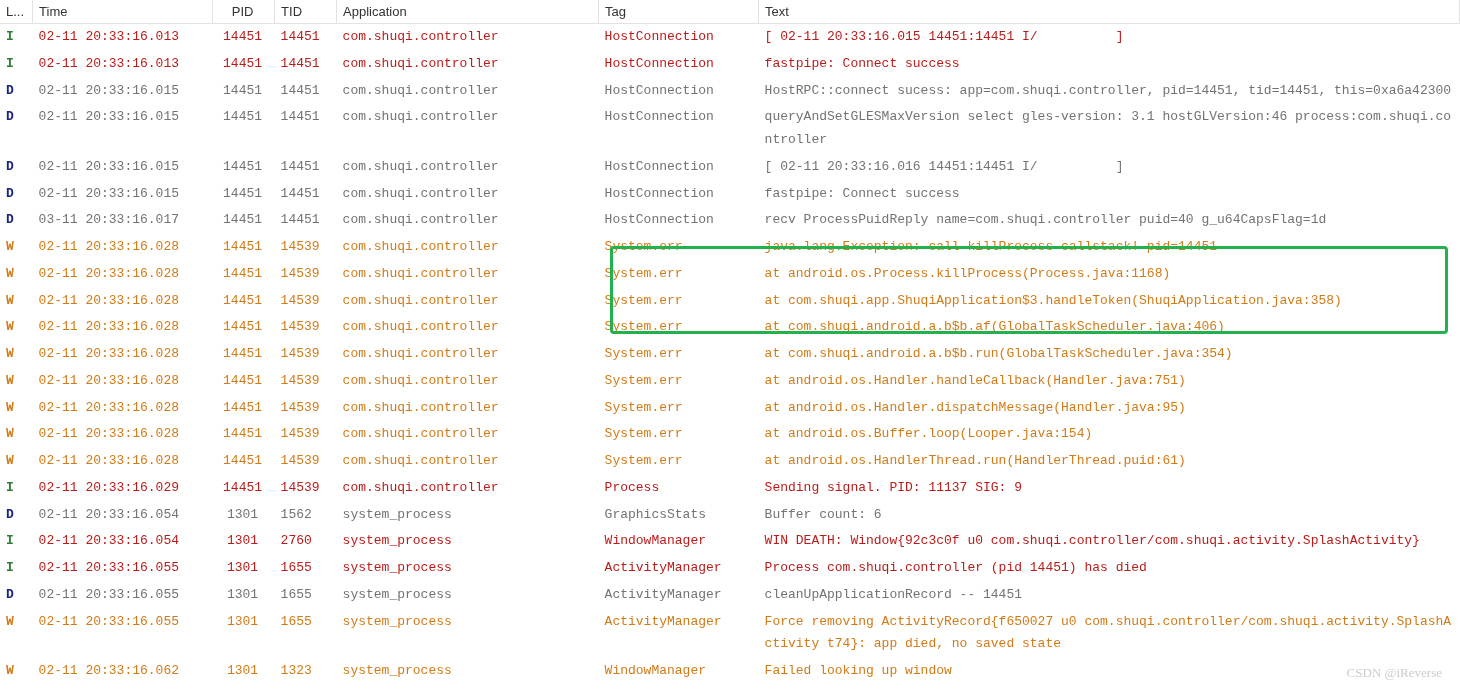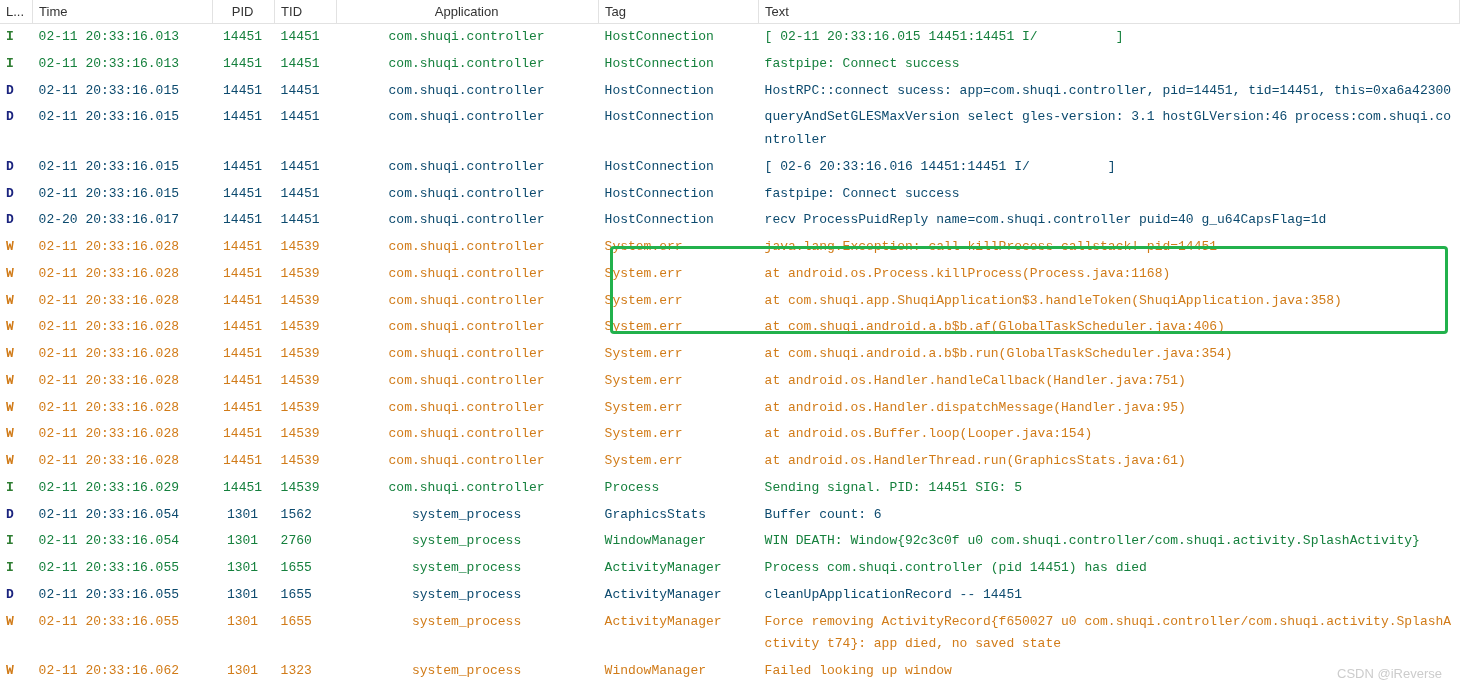--- a/index.html
+++ b/index.html
@@ -37,44 +37,44 @@
     padding: 2px 8px 2px 6px;
     vertical-align: top;
     white-space: pre-wrap;
     word-break: break-all;
     line-height: 1.75;
   }
   .col-level { width: 26px; font-weight: bold; font-family: Consolas, monospace; }
   .col-time  { width: 180px; }
   .col-pid   { width: 62px; text-align: center; }
   .col-tid   { width: 62px; margin-left: 32px; }
-  .col-app   { width: 262px; text-align: center; }
+  .col-app   { width: 262px; }
   .col-tag   { width: 160px; }
   .col-text  { }
   
-  .lvl-I .cell { color: #15803d; }
-  .lvl-D .cell { color: #0c4a6e; }
+  .lvl-I .cell { color: #b91c1c; }
+  .lvl-D .cell { color: #737373; }
   .lvl-W .cell { color: #d17b18; }
   .lvl-I .col-level { color:#2e7d32; }
   .lvl-D .col-level { color:#1a237e; }
   .lvl-W .col-level { color:#d17b18; }
 
   .highlight-box {
     position: absolute;
     border: 3px solid #22b14c;
     border-radius: 4px;
     pointer-events: none;
   }
   .watermark {
     position: absolute;
     right: 18px;
     bottom: 4px;
     color: #cccccc;
     font-size: 13px;
-    font-family: Liberation Sans, sans-serif;
+    font-family: Liberation Serif, serif;
   }
 </style>
 </head>
 <body>
 
 <div class="table">
   <div class="thead">
     <div class="cell col-level">L...</div>
     <div class="cell col-time">Time</div>
     <div class="cell col-pid">PID</div>
@@ -120,34 +120,34 @@
       <div class="cell col-tag">HostConnection</div>
       <div class="cell col-text">queryAndSetGLESMaxVersion select gles-version: 3.1 hostGLVersion:46 process:com.shuqi.controller</div>
     </div>
     <div class="row lvl-D">
       <div class="cell col-level">D</div>
       <div class="cell col-time">02-11 20:33:16.015</div>
       <div class="cell col-pid">14451</div>
       <div class="cell col-tid">14451</div>
       <div class="cell col-app">com.shuqi.controller</div>
       <div class="cell col-tag">HostConnection</div>
-      <div class="cell col-text">[ 02-6 20:33:16.016 14451:14451 I/          ]</div>
+      <div class="cell col-text">[ 02-11 20:33:16.016 14451:14451 I/          ]</div>
     </div>
     <div class="row lvl-D">
       <div class="cell col-level">D</div>
       <div class="cell col-time">02-11 20:33:16.015</div>
       <div class="cell col-pid">14451</div>
       <div class="cell col-tid">14451</div>
       <div class="cell col-app">com.shuqi.controller</div>
       <div class="cell col-tag">HostConnection</div>
       <div class="cell col-text">fastpipe: Connect success</div>
     </div>
     <div class="row lvl-D">
       <div class="cell col-level">D</div>
-      <div class="cell col-time">02-20 20:33:16.017</div>
+      <div class="cell col-time">03-11 20:33:16.017</div>
       <div class="cell col-pid">14451</div>
       <div class="cell col-tid">14451</div>
       <div class="cell col-app">com.shuqi.controller</div>
       <div class="cell col-tag">HostConnection</div>
       <div class="cell col-text">recv ProcessPuidReply name=com.shuqi.controller puid=40 g_u64CapsFlag=1d</div>
     </div>
     <div class="row lvl-W">
       <div class="cell col-level">W</div>
       <div class="cell col-time">02-11 20:33:16.028</div>
       <div class="cell col-pid">14451</div>
@@ -219,30 +219,30 @@
       <div class="cell col-tag">System.err</div>
       <div class="cell col-text">at android.os.Buffer.loop(Looper.java:154)</div>
     </div>
     <div class="row lvl-W">
       <div class="cell col-level">W</div>
       <div class="cell col-time">02-11 20:33:16.028</div>
       <div class="cell col-pid">14451</div>
       <div class="cell col-tid">14539</div>
       <div class="cell col-app">com.shuqi.controller</div>
       <div class="cell col-tag">System.err</div>
-      <div class="cell col-text">at android.os.HandlerThread.run(GraphicsStats.java:61)</div>
+      <div class="cell col-text">at android.os.HandlerThread.run(HandlerThread.puid:61)</div>
     </div>
     <div class="row lvl-I">
       <div class="cell col-level">I</div>
       <div class="cell col-time">02-11 20:33:16.029</div>
       <div class="cell col-pid">14451</div>
       <div class="cell col-tid">14539</div>
       <div class="cell col-app">com.shuqi.controller</div>
       <div class="cell col-tag">Process</div>
-      <div class="cell col-text">Sending signal. PID: 14451 SIG: 5</div>
+      <div class="cell col-text">Sending signal. PID: 11137 SIG: 9</div>
     </div>
     <div class="row lvl-D">
       <div class="cell col-level">D</div>
       <div class="cell col-time">02-11 20:33:16.054</div>
       <div class="cell col-pid">1301</div>
       <div class="cell col-tid">1562</div>
       <div class="cell col-app">system_process</div>
       <div class="cell col-tag">GraphicsStats</div>
       <div class="cell col-text">Buffer count: 6</div>
     </div>

